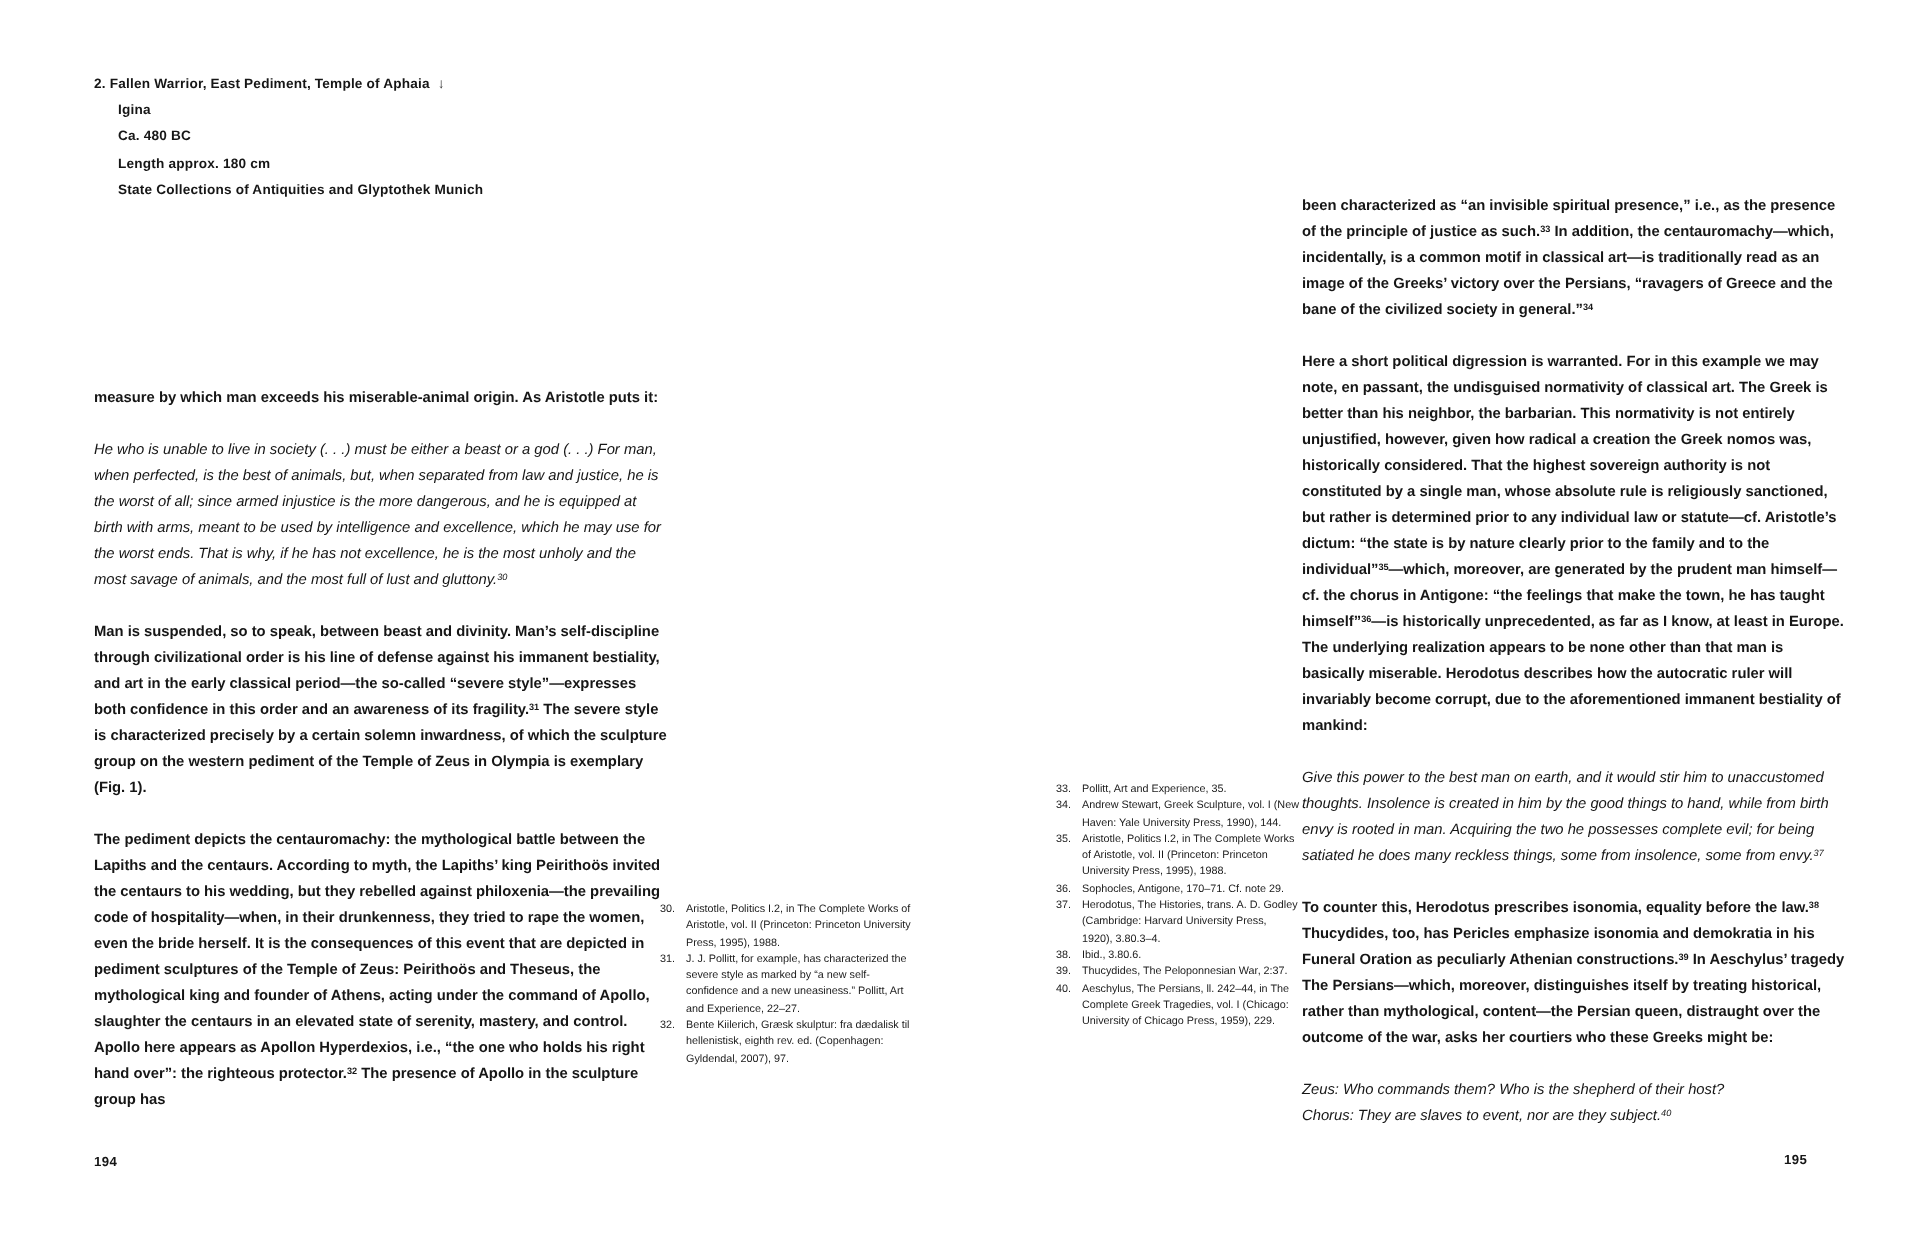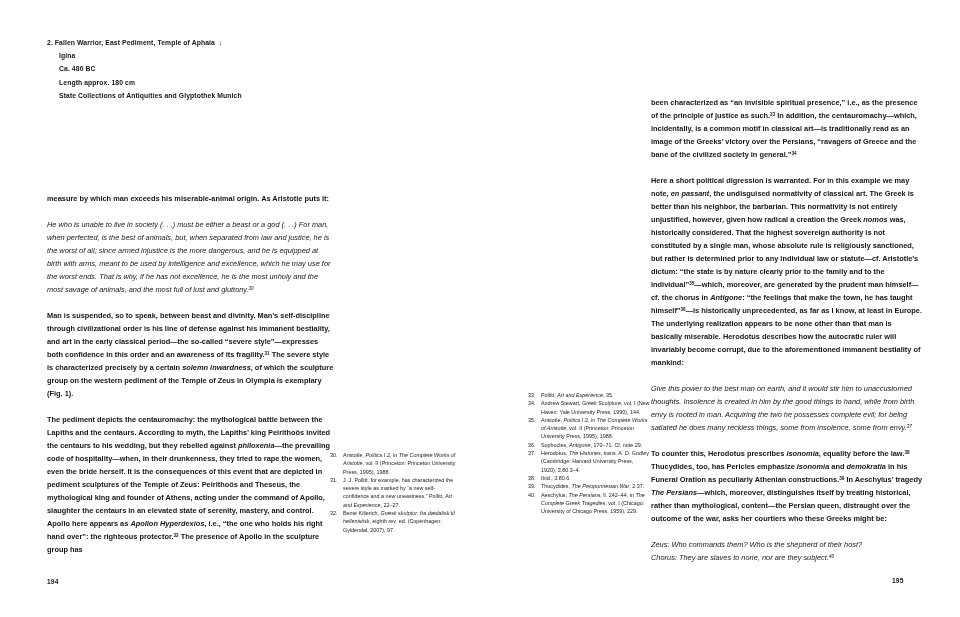--- a/index.html
+++ b/index.html
@@ -12,21 +12,21 @@
   .caption{position:absolute;left:47px;top:36px;font-size:6.8px;line-height:13.2px;font-weight:600;letter-spacing:.1px;}
   .cap-details{padding-left:12px;}
   .cap-line{white-space:nowrap;}
   .arrow{margin-left:4px;font-weight:400;}
   
   .body{position:absolute;font-size:7.4px;line-height:13px;font-weight:600;text-align:left;}
   .left-body{left:47px;top:192px;width:287px;}
   .right-body{left:651px;top:96px;width:272px;}
   .body p{margin:0 0 13px 0;}
   .body p.quote{font-style:italic;font-weight:400;}
-  .it{font-style:italic;}
+  .it{}
   sup{font-size:.62em;line-height:0;position:relative;top:-.45em;vertical-align:baseline;}
   
   .notes{position:absolute;font-size:5.4px;line-height:8.3px;font-weight:400;color:#1b1b1b;}
   .left-notes{left:330px;top:451px;width:126px;}
   .right-notes{left:528px;top:391px;width:122px;}
   .note{display:flex;}
   .note-num{flex:0 0 13px;}
   .note-text{flex:1;}
   
   .folio{position:absolute;font-size:6.6px;font-weight:600;letter-spacing:.2px;}
@@ -75,21 +75,21 @@
 
     <div class="folio folio-left">194</div>
   </section>
 
   <section>
     <div class="body right-body">
         <p class="para"><span>been characterized as “an invisible spiritual presence,” i.e., as the presence of the principle of justice as such.</span><sup>33</sup><span> In addition, the centauromachy—which, incidentally, is a common motif in classical art—is traditionally read as an image of the Greeks’ victory over the Persians, “ravagers of Greece and the bane of the civilized society in general.”</span><sup>34</sup></p>
         <p class="para"><span>Here a short political digression is warranted. For in this example we may note, </span><span class="it">en passant</span><span>, the undisguised normativity of classical art. The Greek is better than his neighbor, the barbarian. This normativity is not entirely unjustified, however, given how radical a creation the Greek </span><span class="it">nomos</span><span> was, historically considered. That the highest sovereign authority is not constituted by a single man, whose absolute rule is religiously sanctioned, but rather is determined prior to any individual law or statute—cf. Aristotle’s dictum: “the state is by nature clearly prior to the family and to the individual”</span><sup>35</sup><span>—which, moreover, are generated by the prudent man himself—cf. the chorus in </span><span class="it">Antigone</span><span>: “the feelings that make the town, he has taught himself”</span><sup>36</sup><span>—is historically unprecedented, as far as I know, at least in Europe. The underlying realization appears to be none other than that man is basically miserable. Herodotus describes how the autocratic ruler will invariably become corrupt, due to the aforementioned immanent bestiality of mankind:</span></p>
         <p class="quote"><span class="it">Give this power to the best man on earth, and it would stir him to unaccustomed thoughts. Insolence is created in him by the good things to hand, while from birth envy is rooted in man. Acquiring the two he possesses complete evil; for being satiated he does many reckless things, some from insolence, some from envy.</span><sup class="it">37</sup></p>
         <p class="para"><span>To counter this, Herodotus prescribes </span><span class="it">isonomia</span><span>, equality before the law.</span><sup>38</sup><span> Thucydides, too, has Pericles emphasize </span><span class="it">isonomia</span><span> and </span><span class="it">demokratia</span><span> in his Funeral Oration as peculiarly Athenian constructions.</span><sup>39</sup><span> In Aeschylus’ tragedy </span><span class="it">The Persians</span><span>—which, moreover, distinguishes itself by treating historical, rather than mythological, content—the Persian queen, distraught over the outcome of the war, asks her courtiers who these Greeks might be:</span></p>
-        <p class="quote"><span class="it">Zeus: Who commands them? Who is the shepherd of their host?</span><br><span class="it">Chorus: They are slaves to none, nor are they subject.</span><sup class="it">40</sup></p>
+        <p class="quote"><span class="it">Zeus: Who commands them? Who is the shepherd of their host?</span><br><span class="it">Chorus: They are slaves to event, nor are they subject.</span><sup class="it">40</sup></p>
       </div>
 
     <aside class="notes right-notes">
         <div class="note">
           <span class="note-num">33.</span>
           <span class="note-text"><span>Pollitt, </span><span class="it">Art and Experience</span><span>, 35.</span></span>
         </div>
         <div class="note">
           <span class="note-num">34.</span>
           <span class="note-text"><span>Andrew Stewart, </span><span class="it">Greek Sculpture</span><span>, vol. I (New Haven: Yale University Press, 1990), 144.</span></span>

